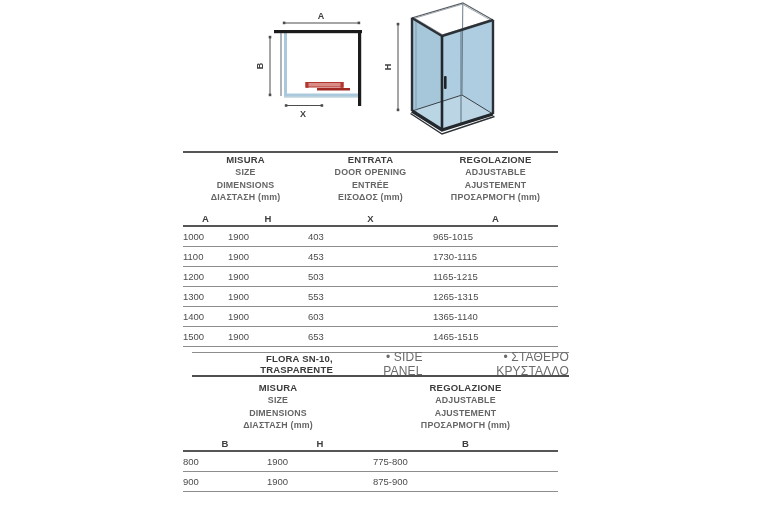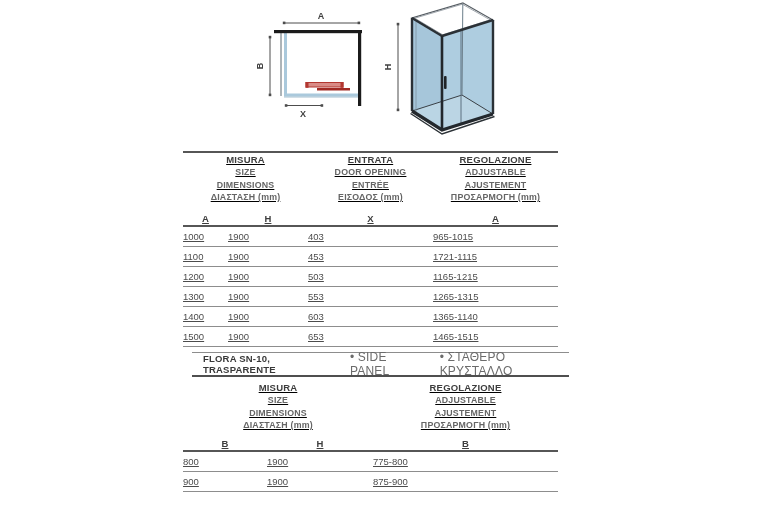--- a/index.html
+++ b/index.html
@@ -9,40 +9,40 @@
   }
   svg text{
     font-family:"Liberation Sans",sans-serif;
     font-size:9px;font-weight:bold;fill:#3f3f3f;
   }
   
   .spec-table{
     position:absolute;border-collapse:collapse;table-layout:fixed;
     font-family:"Liberation Sans",sans-serif;
   }
-  .spec-table td,.spec-table th{padding:0;margin:0;text-decoration:underline;}
+  .spec-table td,.spec-table th{padding:0;margin:0;}
   #main-table{left:183px;top:151px;width:375px;border-top:2px solid #565656;}
   #side-table{left:183px;top:381px;width:375px;}
   .group-header{vertical-align:top;padding-top:5px;height:58px;text-align:center;}
   #side-table .group-header{height:55px;}
   .hline1{font-weight:bold;font-size:9.5px;color:#3d3d3d;line-height:13px;letter-spacing:.2px;}
   .hline{font-size:8.8px;color:#656565;line-height:12.5px;letter-spacing:.2px;}
   .sub-header td{
     height:14px;text-align:center;font-weight:bold;font-size:9.5px;color:#3d3d3d;
     border-bottom:2px solid #565656;
   }
   .data-row td{
     height:19px;text-align:left;font-size:9.5px;color:#4c4c4c;
     border-bottom:1px solid #8d8d8d;
   }
   
   #banner{
     position:absolute;left:192px;top:352px;width:366px;height:22px;
     border-top:1px solid #8d8d8d;border-bottom:2px solid #4f4f4f;
-    display:flex;align-items:center;padding-left:11px;box-sizing:content-box;gap:17px;
+    display:flex;align-items:center;padding-left:11px;box-sizing:content-box;gap:17px;text-align:right;
   }
   .banner-product{font-weight:bold;font-size:9.5px;color:#393939;letter-spacing:.2px;}
   .banner-bullet{font-size:12px;color:#6b6b6b;letter-spacing:.2px;}
 </style>
 </head>
 <body>
 
 <svg width="770" height="150" viewBox="0 0 770 150" style="position:absolute;left:0;top:0;">
 
   <g>
@@ -160,21 +160,21 @@
     <tr class="data-row">
       <td>1000</td>
       <td>1900</td>
       <td>403</td>
       <td>965-1015</td>
     </tr>
     <tr class="data-row">
       <td>1100</td>
       <td>1900</td>
       <td>453</td>
-      <td>1721-1115</td>
+      <td>1730-1115</td>
     </tr>
     <tr class="data-row">
       <td>1200</td>
       <td>1900</td>
       <td>503</td>
       <td>1165-1215</td>
     </tr>
     <tr class="data-row">
       <td>1300</td>
       <td>1900</td>

